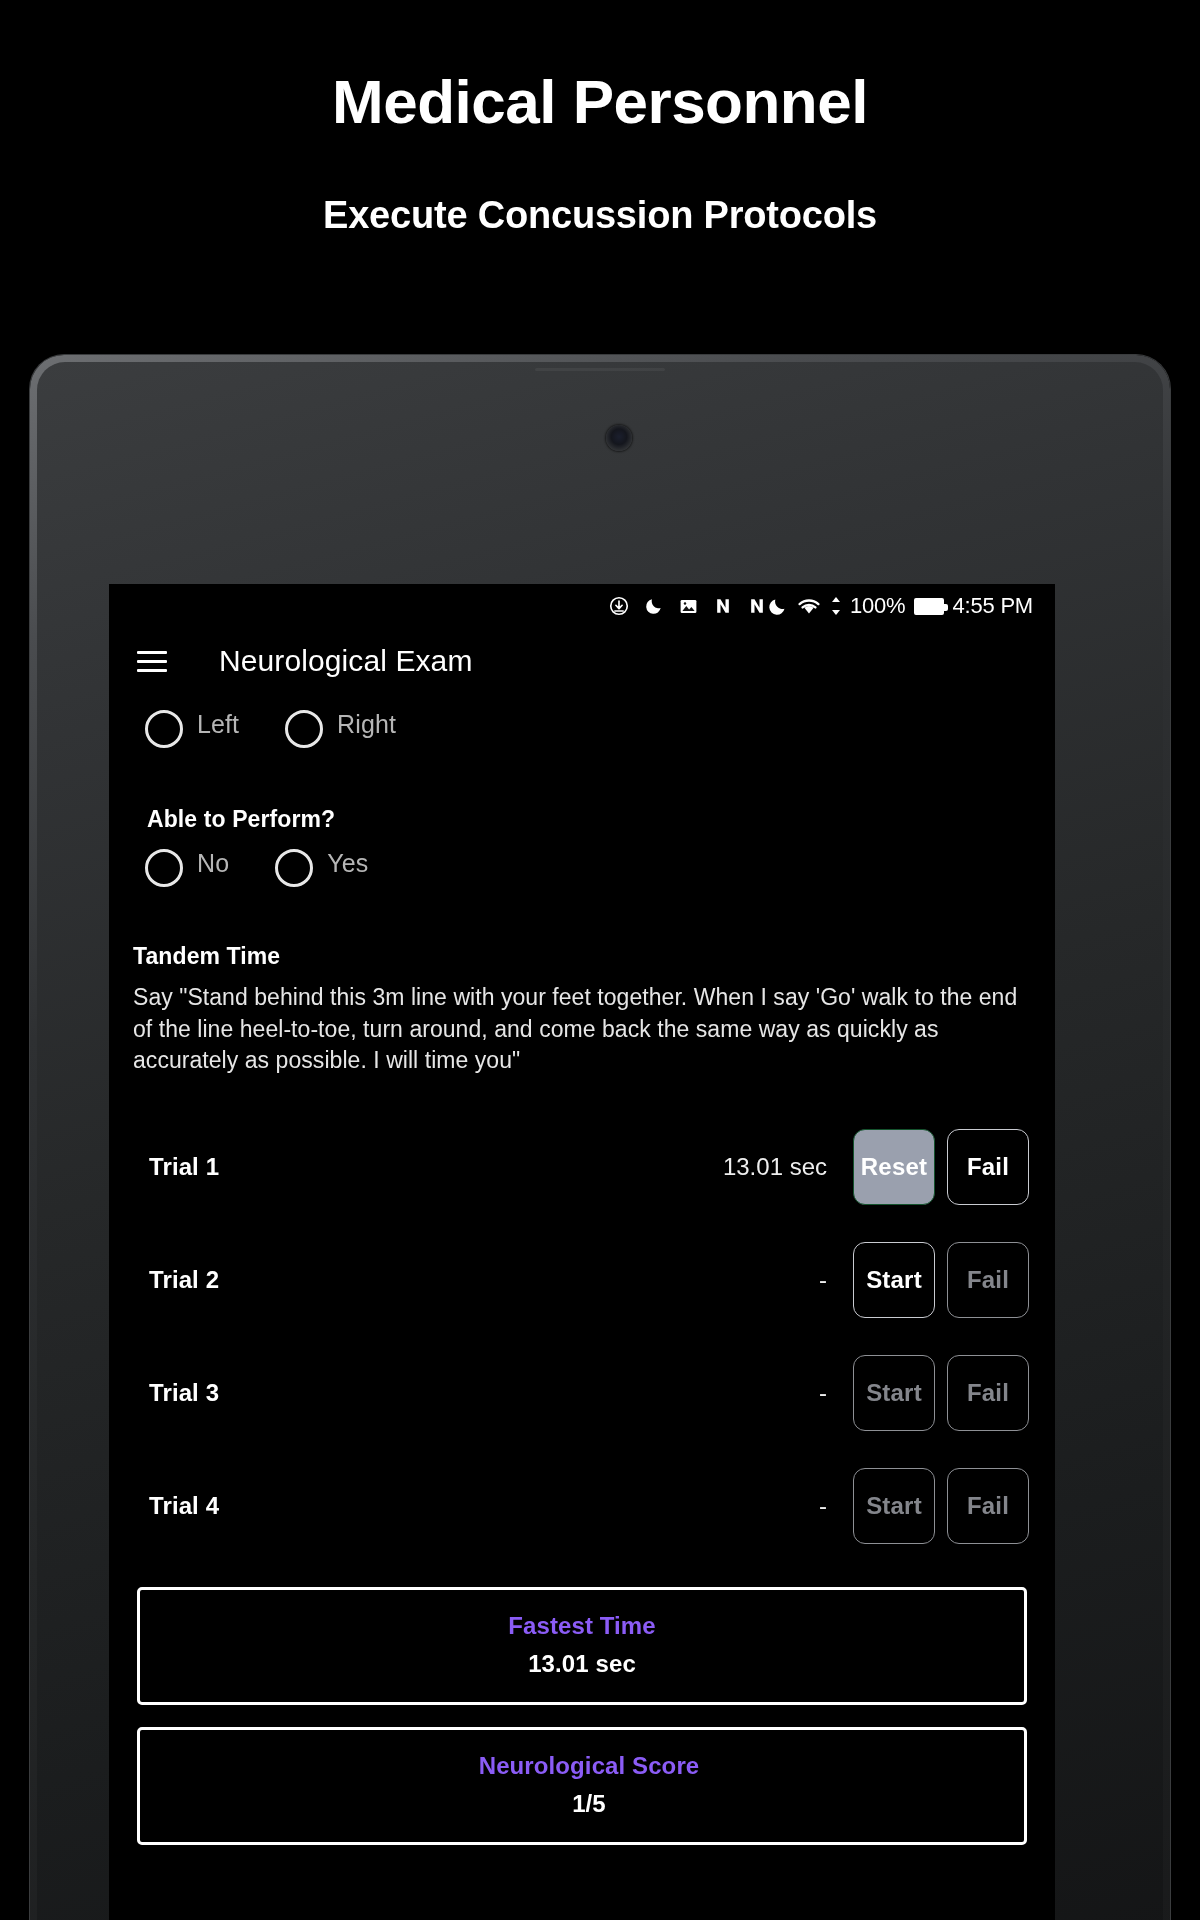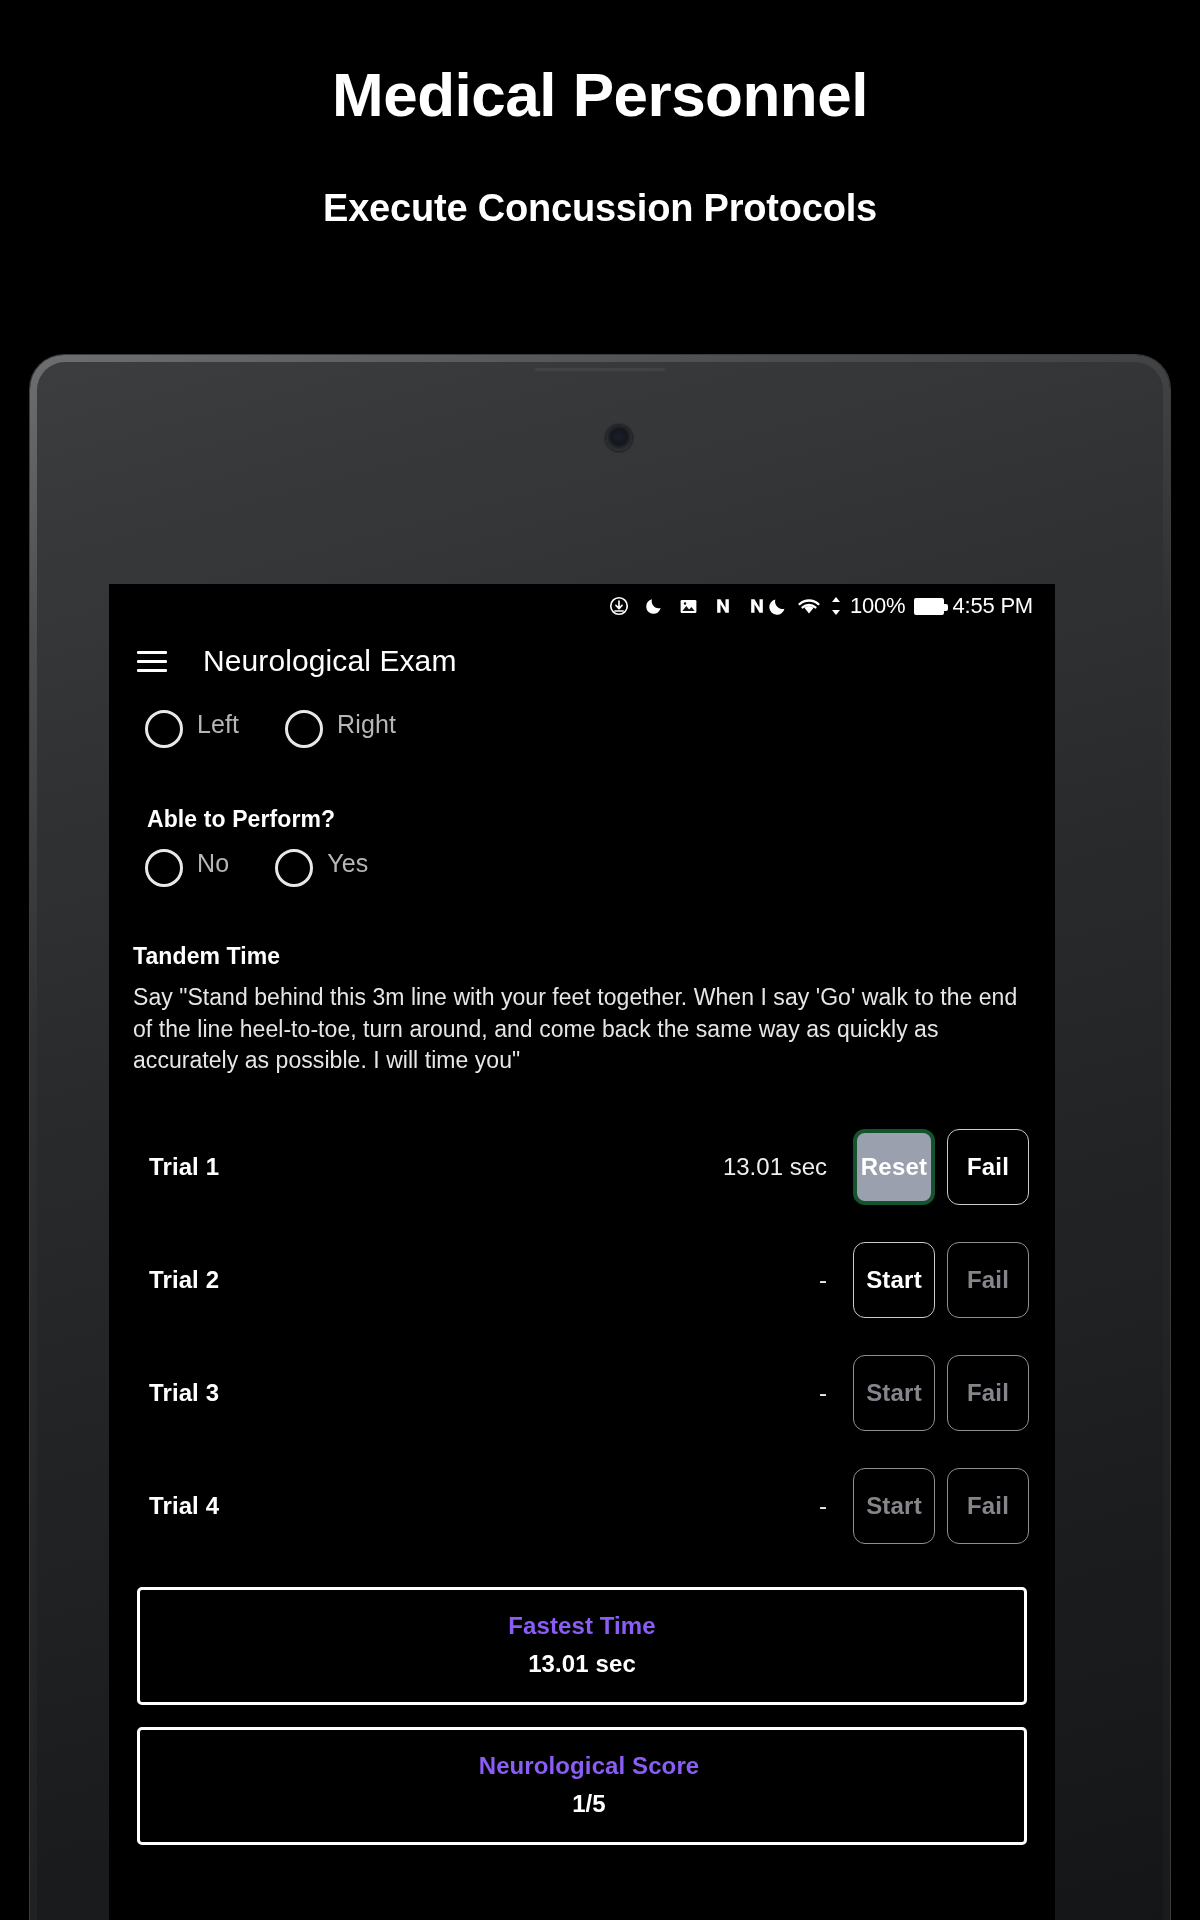--- a/index.html
+++ b/index.html
@@ -15,21 +15,21 @@
   #page {
     position: relative;
     width: 1200px;
     height: 1920px;
     background: #000000;
   }
 
   
   .promo {
     position: absolute;
-    top: 5px; left: 0;
+    top: 12px; left: 0;
     width: 1200px;
     padding-top: 56px;
     text-align: center;
   }
   .promo-title {
     font-size: 62px;
     font-weight: 700;
     color: #ffffff;
     letter-spacing: -0.5px;
     line-height: 1.1;
@@ -129,21 +129,21 @@
     background: #ffffff;
     border-radius: 0 2px 2px 0;
   }
 
   
   .appbar {
     height: 66px;
     display: flex;
     align-items: center;
     padding-left: 28px;
-    gap: 36px;
+    gap: 52px;
   }
   .hamburger { width: 30px; display: flex; flex-direction: column; gap: 6px; cursor: pointer; }
   .hamburger span { display: block; height: 3px; background: #ffffff; border-radius: 1px; }
   .appbar-title {
     color: #ffffff;
     font-size: 30px;
     font-weight: 400;
     letter-spacing: 0.1px;
   }
 
@@ -236,21 +236,21 @@
     font-size: 24px;
     font-weight: 700;
     letter-spacing: 0.2px;
     cursor: pointer;
     flex: none;
   }
   .btn + .btn { margin-left: 12px; }
   .btn-filled {
     background: #9aa0ae;
     color: #ffffff;
-    border: 4px solid #14532d;
+    border: 1px solid #14532d;
   }
   .btn-outline {
     background: transparent;
     color: #ffffff;
     border: 1px solid #c9cbd1;
   }
   .btn-outline-disabled {
     background: transparent;
     color: #84868c;
     border: 1px solid #8e9095;

